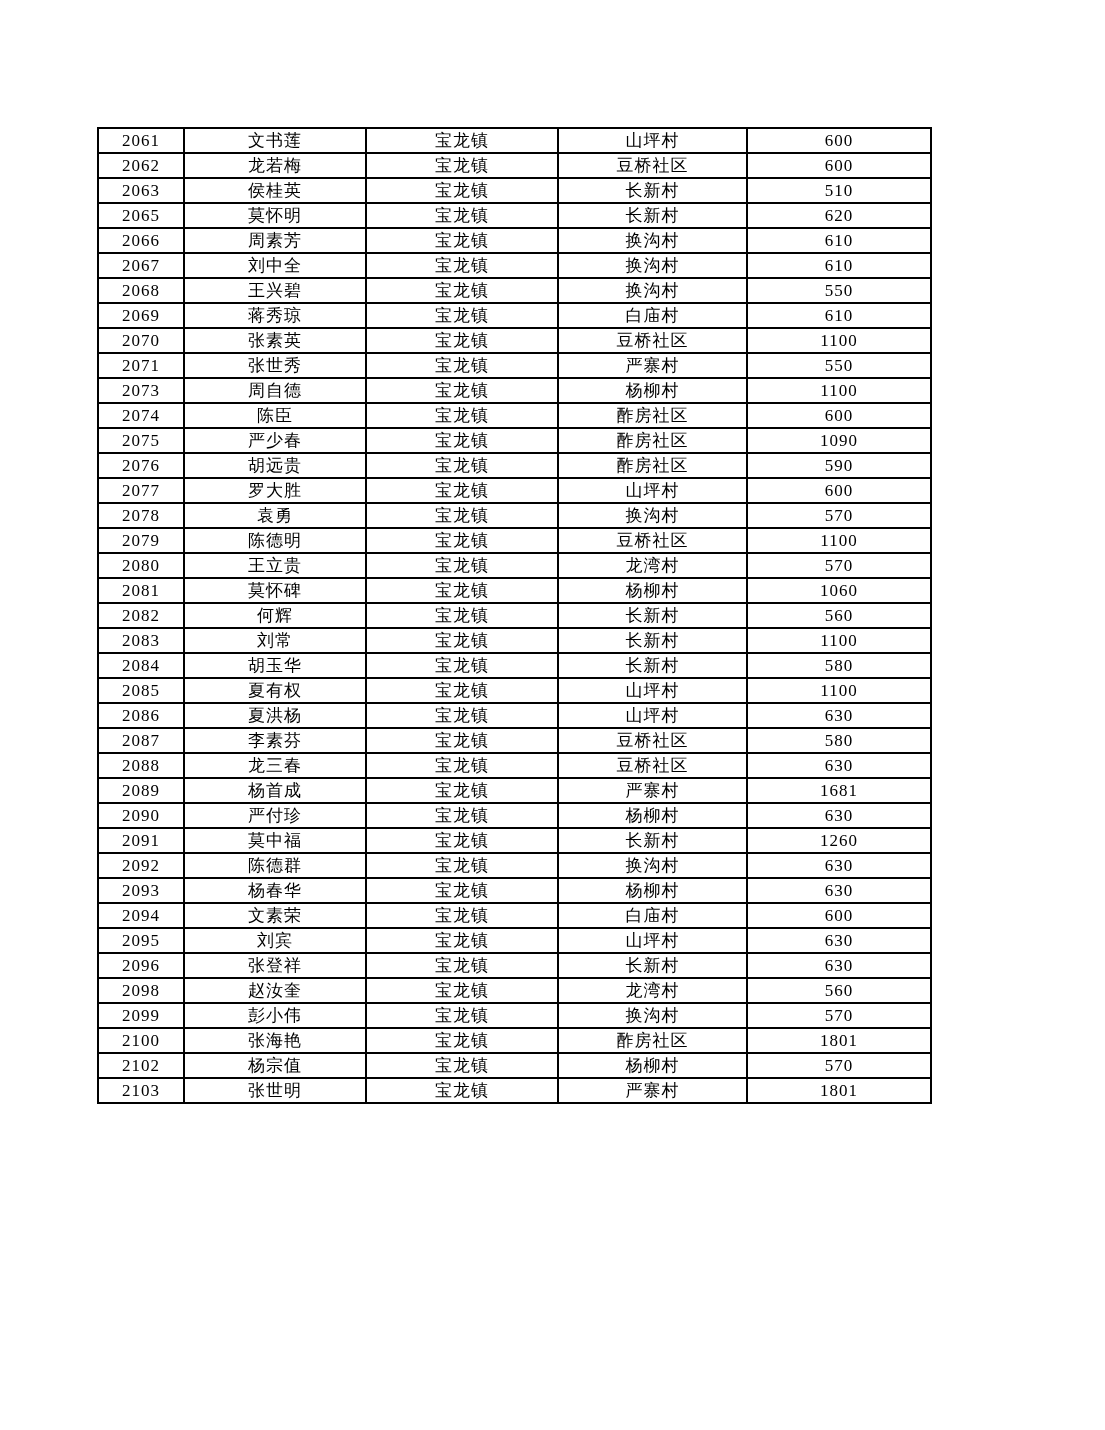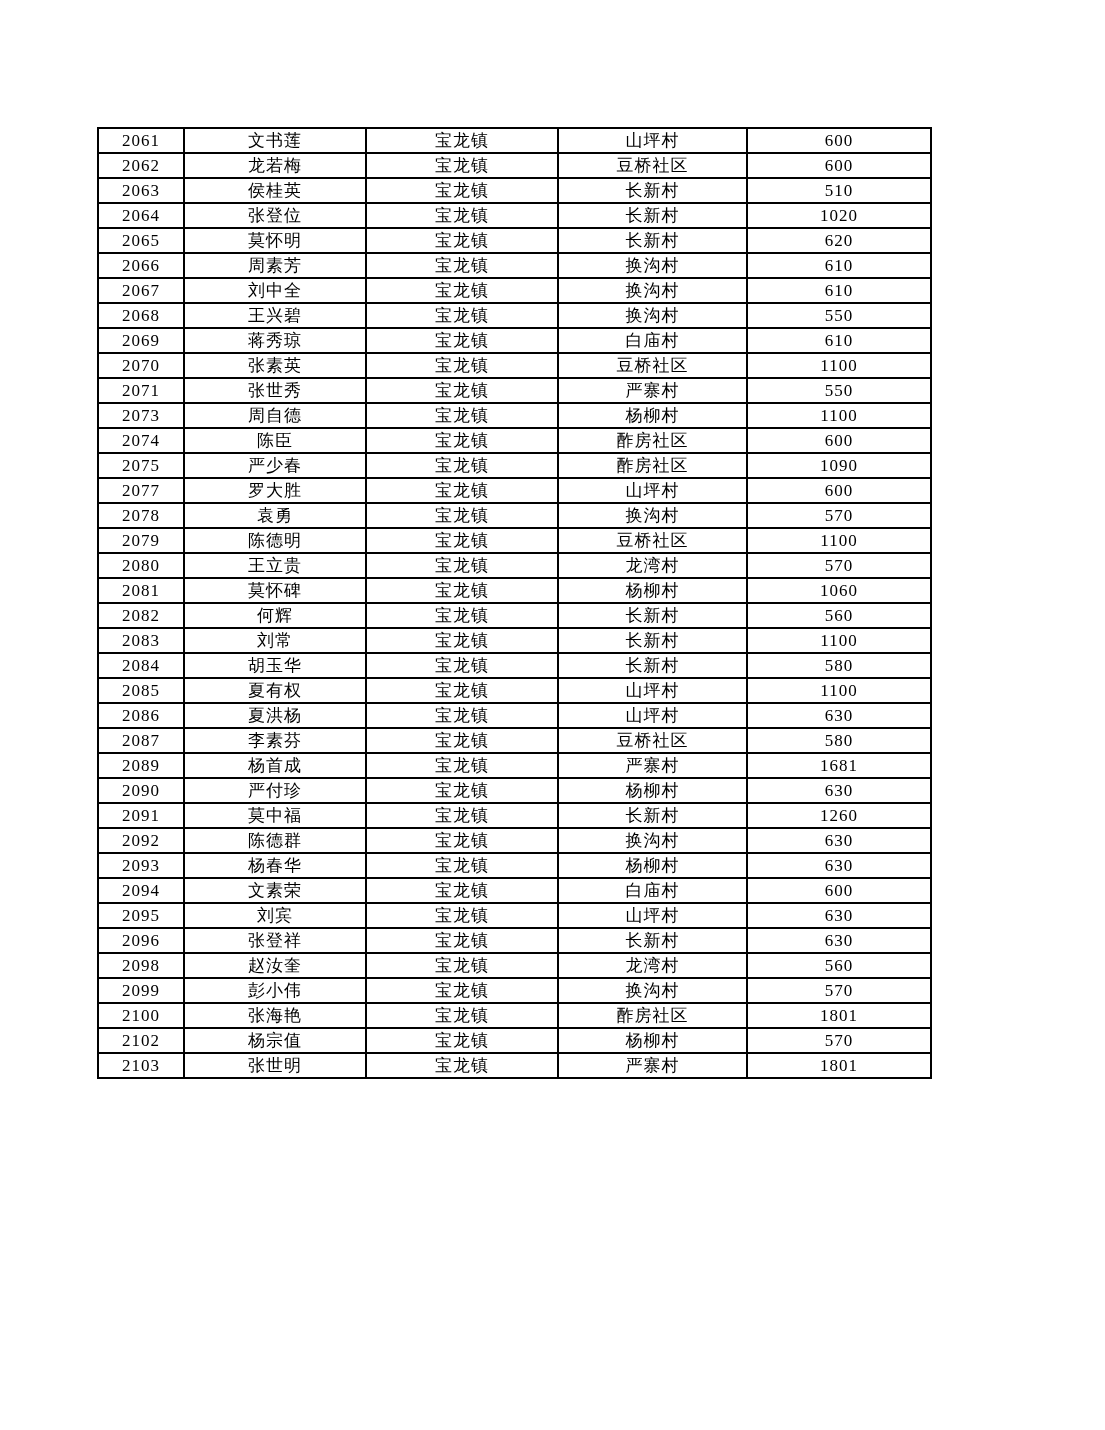--- a/index.html
+++ b/index.html
@@ -67,27 +67,20 @@
           <td class="cell-amount">600</td>
         </tr>
         <tr>
           <td class="cell-id">2063</td>
           <td class="cell-name">侯桂英</td>
           <td class="cell-town">宝龙镇</td>
           <td class="cell-village">长新村</td>
           <td class="cell-amount">510</td>
         </tr>
         <tr>
-          <td class="cell-id">2064</td>
-          <td class="cell-name">张登位</td>
-          <td class="cell-town">宝龙镇</td>
-          <td class="cell-village">长新村</td>
-          <td class="cell-amount">1020</td>
-        </tr>
-        <tr>
           <td class="cell-id">2065</td>
           <td class="cell-name">莫怀明</td>
           <td class="cell-town">宝龙镇</td>
           <td class="cell-village">长新村</td>
           <td class="cell-amount">620</td>
         </tr>
         <tr>
           <td class="cell-id">2066</td>
           <td class="cell-name">周素芳</td>
           <td class="cell-town">宝龙镇</td>
@@ -144,20 +137,27 @@
           <td class="cell-amount">600</td>
         </tr>
         <tr>
           <td class="cell-id">2075</td>
           <td class="cell-name">严少春</td>
           <td class="cell-town">宝龙镇</td>
           <td class="cell-village">酢房社区</td>
           <td class="cell-amount">1090</td>
         </tr>
         <tr>
+          <td class="cell-id">2076</td>
+          <td class="cell-name">胡远贵</td>
+          <td class="cell-town">宝龙镇</td>
+          <td class="cell-village">酢房社区</td>
+          <td class="cell-amount">590</td>
+        </tr>
+        <tr>
           <td class="cell-id">2077</td>
           <td class="cell-name">罗大胜</td>
           <td class="cell-town">宝龙镇</td>
           <td class="cell-village">山坪村</td>
           <td class="cell-amount">600</td>
         </tr>
         <tr>
           <td class="cell-id">2078</td>
           <td class="cell-name">袁勇</td>
           <td class="cell-town">宝龙镇</td>
@@ -219,20 +219,27 @@
           <td class="cell-town">宝龙镇</td>
           <td class="cell-village">山坪村</td>
           <td class="cell-amount">630</td>
         </tr>
         <tr>
           <td class="cell-id">2087</td>
           <td class="cell-name">李素芬</td>
           <td class="cell-town">宝龙镇</td>
           <td class="cell-village">豆桥社区</td>
           <td class="cell-amount">580</td>
+        </tr>
+        <tr>
+          <td class="cell-id">2088</td>
+          <td class="cell-name">龙三春</td>
+          <td class="cell-town">宝龙镇</td>
+          <td class="cell-village">豆桥社区</td>
+          <td class="cell-amount">630</td>
         </tr>
         <tr>
           <td class="cell-id">2089</td>
           <td class="cell-name">杨首成</td>
           <td class="cell-town">宝龙镇</td>
           <td class="cell-village">严寨村</td>
           <td class="cell-amount">1681</td>
         </tr>
         <tr>
           <td class="cell-id">2090</td>

